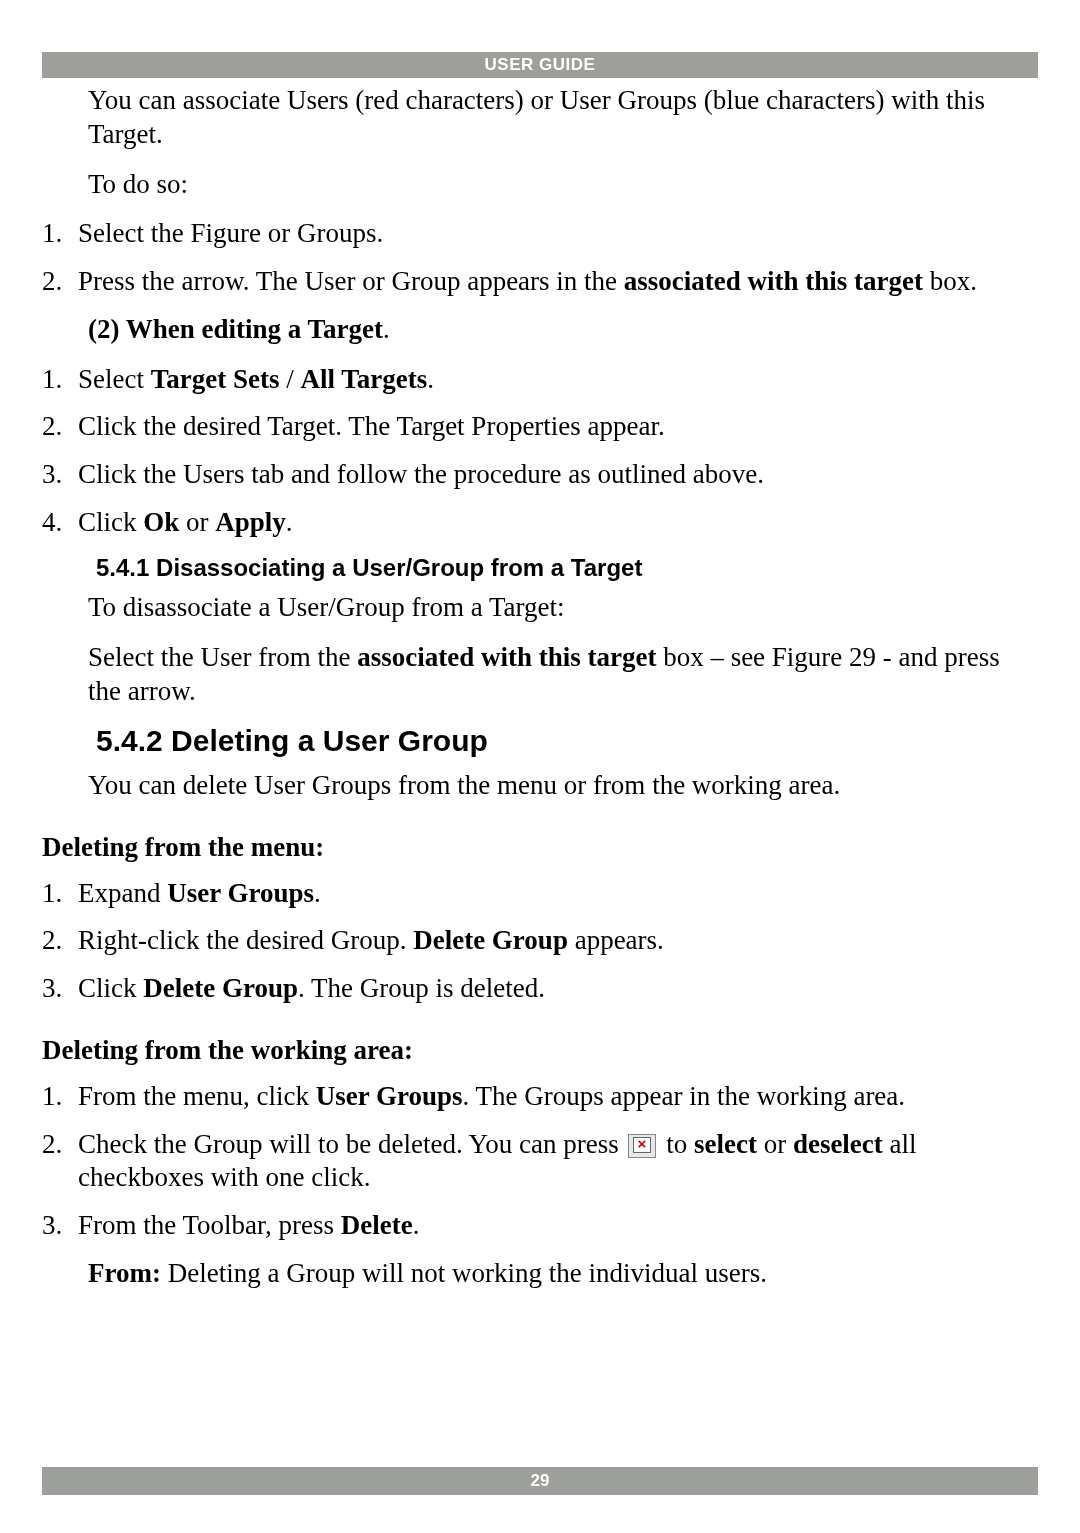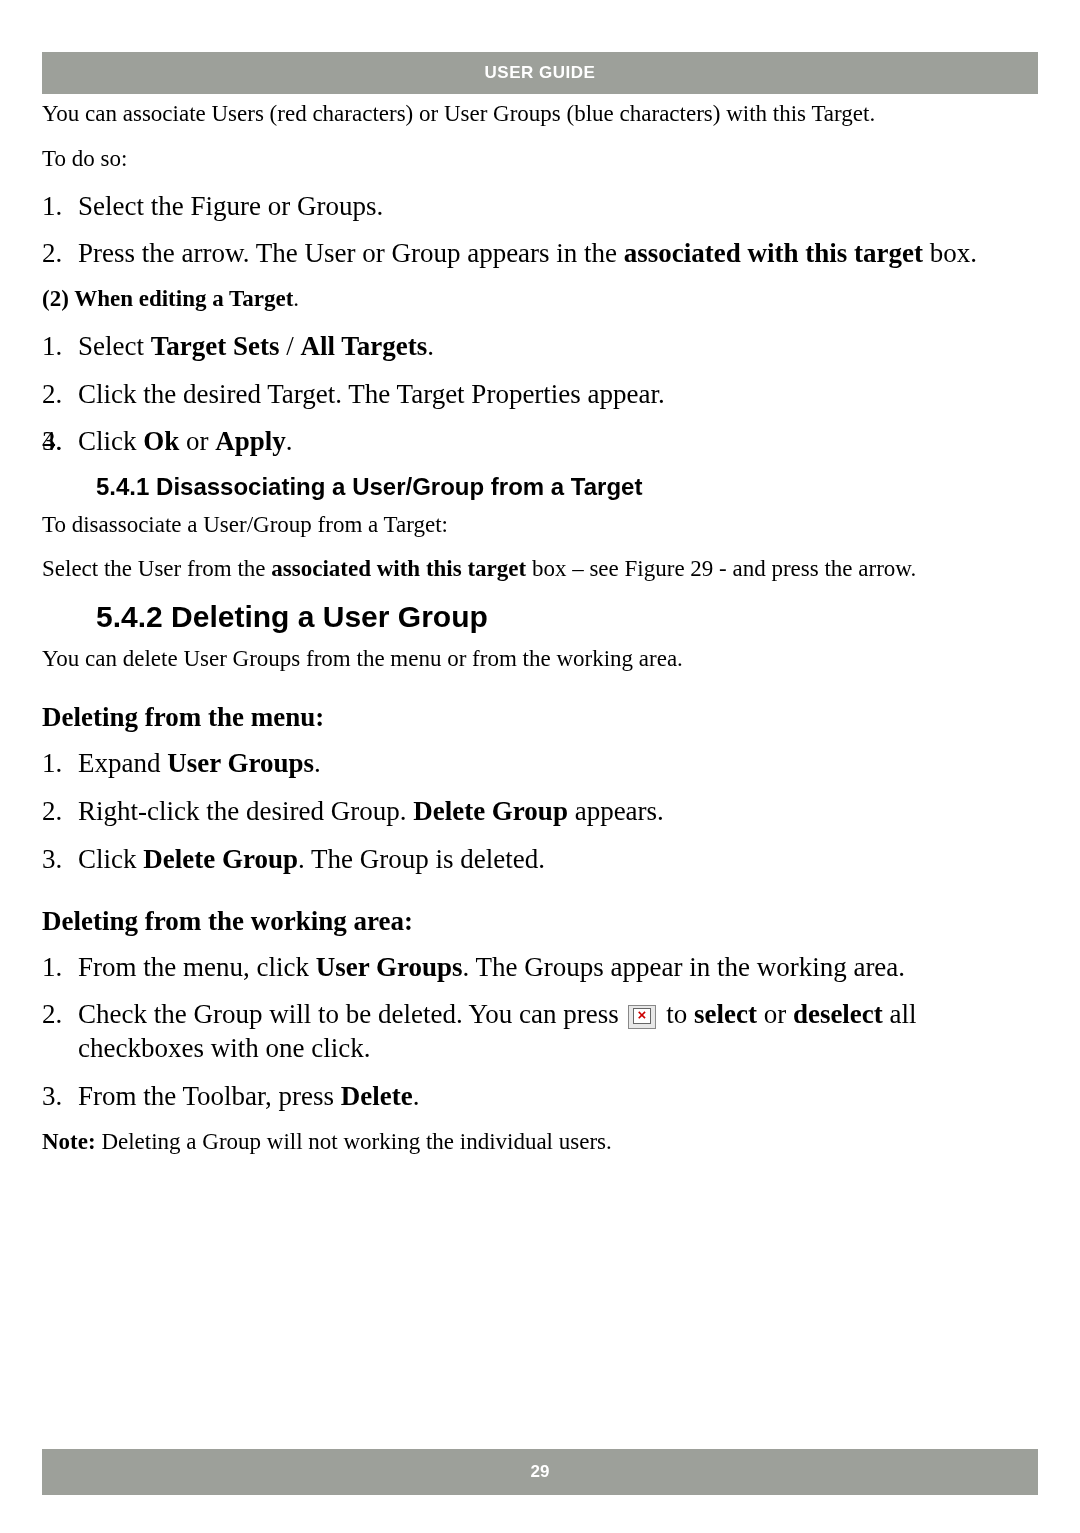--- a/index.html
+++ b/index.html
@@ -11,28 +11,29 @@
       position: relative;
       padding: 52px 42px 0 42px;
     }
     .header-bar {
       background: #9da09a;
       color: #ffffff;
       text-align: center;
       font-family: Arial, Helvetica, sans-serif;
       font-weight: bold;
       font-size: 17px;
-      padding: 11px 0;
+      padding: 3px 0;
       margin-bottom: 6px;
       letter-spacing: 0.5px;
     }
     .body-text {
-      font-size: 23px;
+      font-size: 27px;
       line-height: 1.25;
       margin-bottom: 16px;
+      margin-left: 46px;
     }
     .ol {
       list-style: none;
       padding-left: 0;
       margin-bottom: 10px;
     }
     .ol li {
       font-size: 27px;
       line-height: 1.25;
       margin-bottom: 14px;
@@ -98,21 +99,21 @@
       position: absolute;
       bottom: 38px;
       left: 42px;
       right: 42px;
       background: #9da09a;
       color: #ffffff;
       text-align: center;
       font-family: Arial, Helvetica, sans-serif;
       font-weight: bold;
       font-size: 17px;
-      padding: 13px 0;
+      padding: 4px 0;
     }
   </style>
 </head>
 <body>
 
 <div class="header-bar">USER GUIDE</div>
 
 <p class="body-text">You can associate Users (red characters) or User Groups (blue characters) with this Target.</p>
 <p class="body-text">To do so:</p>
 
@@ -133,20 +134,21 @@
   <li>
     <span class="num">1.</span>
     <span>Select </span><span class="bold">Target Sets</span><span> / </span><span class="bold">All Targets</span><span>.</span>
   </li>
   <li>
     <span class="num">2.</span>
     <span>Click the desired Target. The Target Properties appear.</span>
   </li>
   <li>
     <span class="num">3.</span>
+    <span>Click the Users tab and follow the procedure as outlined above.</span>
   </li>
   <li>
     <span class="num">4.</span>
     <span>Click </span><span class="bold">Ok</span><span> or </span><span class="bold">Apply</span><span>.</span>
   </li>
 </ol>
 
 <h2 class="section-heading">5.4.1 Disassociating a User/Group from a Target</h2>
 <p class="body-text">To disassociate a User/Group from a Target:</p>
 <p class="body-text">
@@ -182,16 +184,16 @@
     <span class="num">2.</span>
     <span>Check the Group will to be deleted. You can press </span><span class="inline-icon"></span><span> to </span><span class="bold">select</span><span> or </span><span class="bold">deselect</span><span> all checkboxes with one click.</span>
   </li>
   <li>
     <span class="num">3.</span>
     <span>From the Toolbar, press </span><span class="bold">Delete</span><span>.</span>
   </li>
 </ol>
 
 <p class="body-text">
-  <span class="bold">Note:</span><span> Deleting a Group will not working the individual users.</span>
+  <span class="bold">From:</span><span> Deleting a Group will not working the individual users.</span>
 </p>
 
 <div class="footer-bar">29</div>
 
 </body></html>

